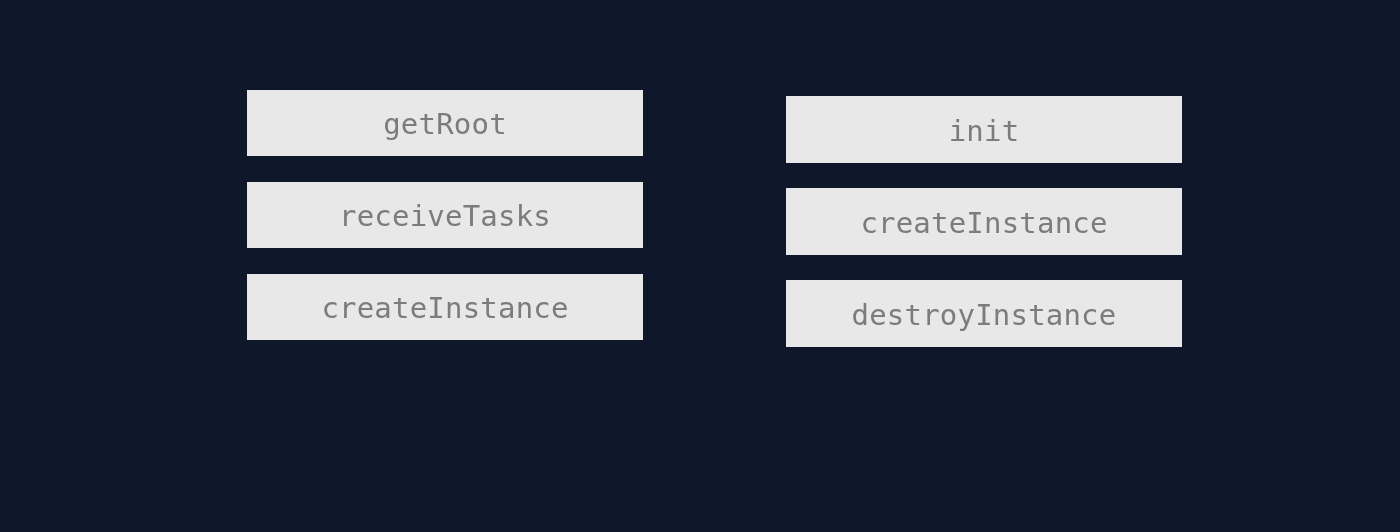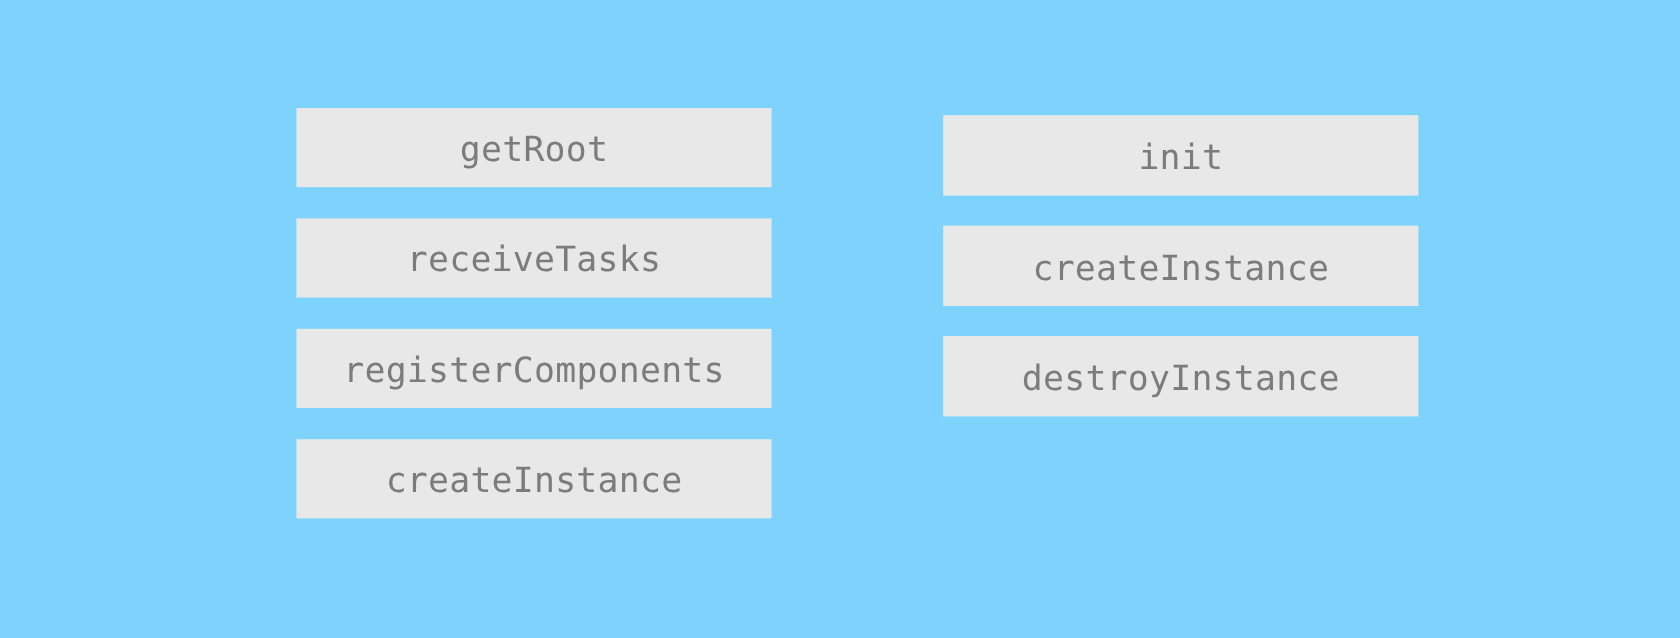--- a/index.html
+++ b/index.html
@@ -12,21 +12,21 @@
     height: 532px;
     background: #ffffff;
     font-family: "DejaVu Sans Mono", "Liberation Mono", monospace;
     overflow: hidden;
   }
 
   .canvas {
     position: relative;
     width: 1400px;
     height: 532px;
-    background: #7dd3fc;
+    background: #0f172a;
   }
 
   .column {
     position: absolute;
     display: flex;
     flex-direction: column;
   }
 
   .column-left {
     left: 247px;
@@ -84,23 +84,20 @@
 <div class="canvas">
 
   <div class="column column-left">
     <div class="method-box">
       <span class="method-label">getRoot</span>
     </div>
     <div class="method-box">
       <span class="method-label">receiveTasks</span>
     </div>
     <div class="method-box">
-      <span class="method-label">registerComponents</span>
-    </div>
-    <div class="method-box">
       <span class="method-label">createInstance</span>
     </div>
   </div>
 
   <div class="column column-right">
     <div class="method-box">
       <span class="method-label">init</span>
     </div>
     <div class="method-box">
       <span class="method-label">createInstance</span>

